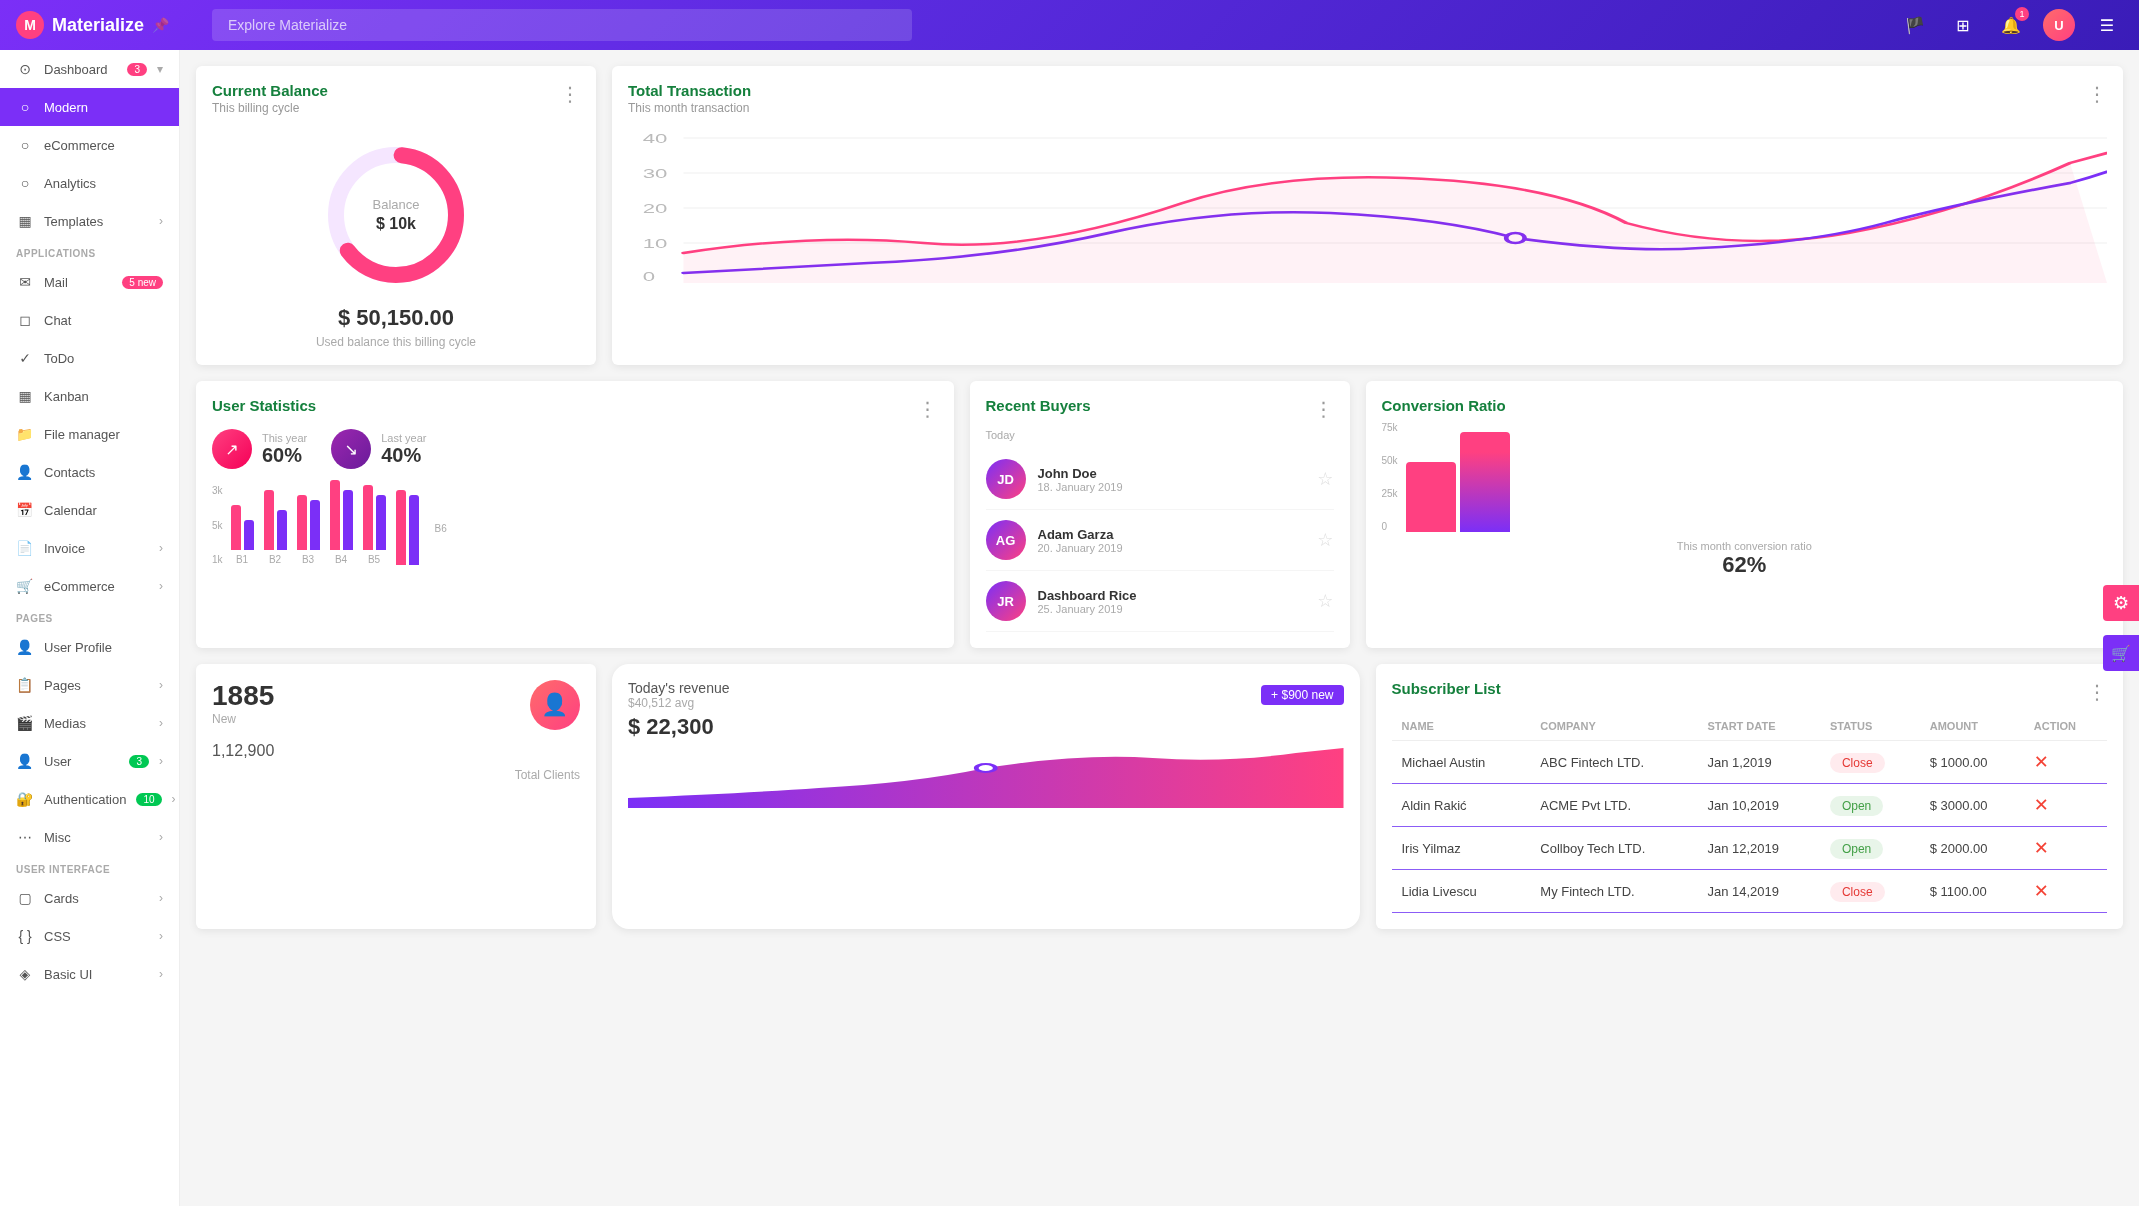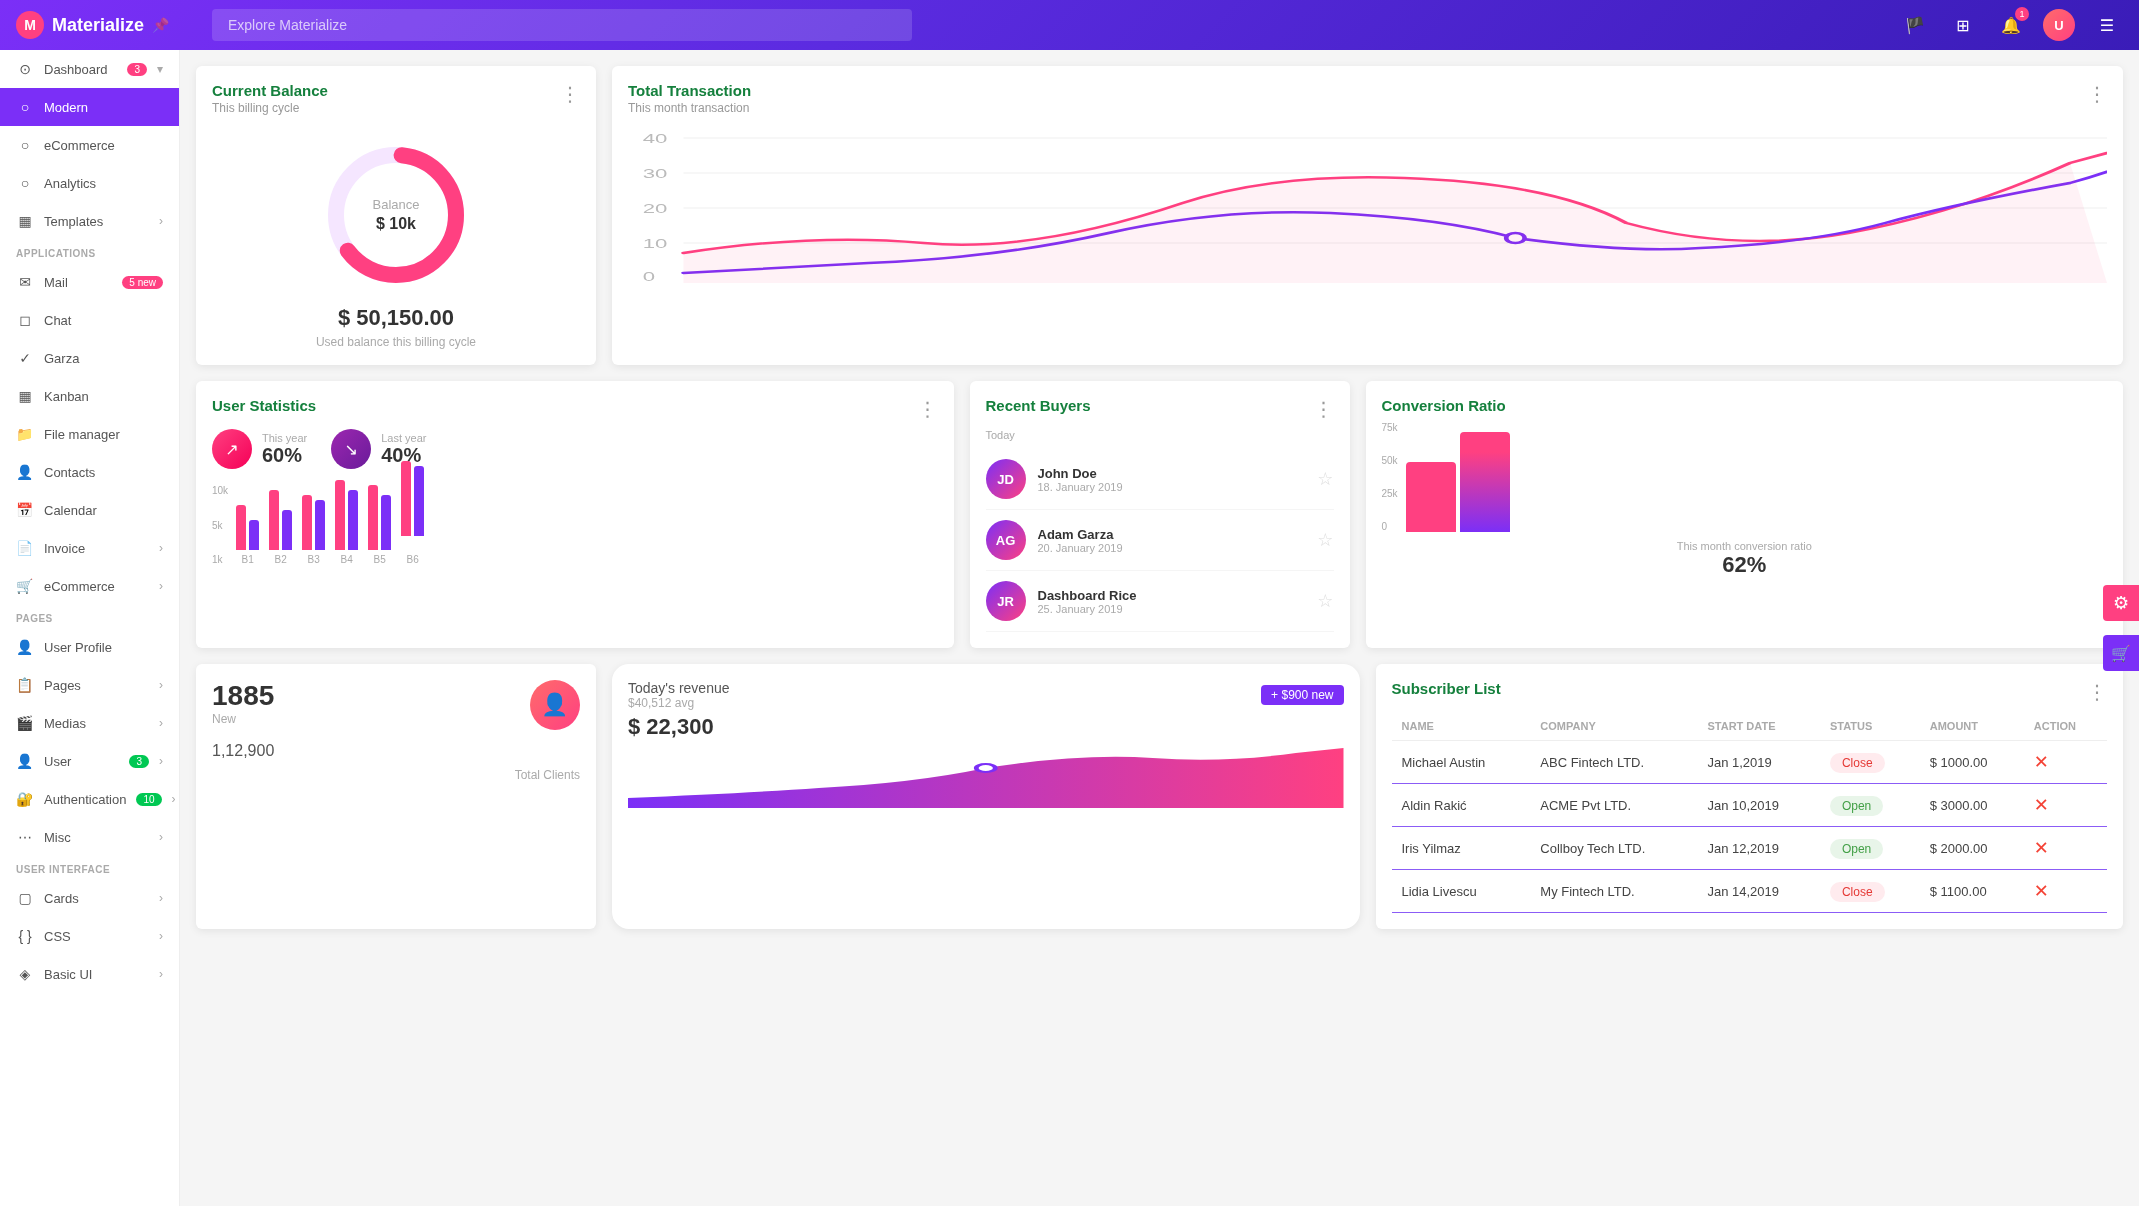--- a/index.html
+++ b/index.html
@@ -398,21 +398,21 @@
       <span class="si-icon">✉</span>
       <span class="si-label">Mail</span>
       <span class="si-badge">5 new</span>
     </div>
     <div class="sidebar-item">
       <span class="si-icon">◻</span>
       <span class="si-label">Chat</span>
     </div>
     <div class="sidebar-item">
       <span class="si-icon">✓</span>
-      <span class="si-label">Garza</span>
+      <span class="si-label">ToDo</span>
     </div>
     <div class="sidebar-item">
       <span class="si-icon">▦</span>
       <span class="si-label">Kanban</span>
     </div>
     <div class="sidebar-item">
       <span class="si-icon">📁</span>
       <span class="si-label">File manager</span>
     </div>
     <div class="sidebar-item">
@@ -565,21 +565,21 @@
             <div class="stat-circle purple">↘</div>
             <div>
               <div class="stat-label">Last year</div>
               <div class="stat-value">40%</div>
             </div>
           </div>
         </div>
 
         <div style="display:flex;gap:4px;align-items:flex-end;">
           <div style="display:flex;flex-direction:column;justify-content:space-between;height:80px;margin-right:4px;">
-            <span style="font-size:10px;color:#aaa;">10k</span>
+            <span style="font-size:10px;color:#aaa;">3k</span>
             <span style="font-size:10px;color:#aaa;">5k</span>
             <span style="font-size:10px;color:#aaa;">1k</span>
           </div>
           <div id="bar-chart-container" style="display:flex;align-items:flex-end;gap:10px;height:80px;flex:1;">
           <div style="display: flex; flex-direction: column; align-items: center; gap: 2px;">
                 <div style="display: flex; align-items: flex-end; gap: 3px;">
                   <div style="width: 10px; height: 45px; background: rgb(255, 64, 129); border-radius: 3px 3px 0px 0px;"></div>
                   <div style="width: 10px; height: 30px; background: rgb(123, 47, 247); border-radius: 3px 3px 0px 0px;"></div>
                 </div>
                 <div style="font-size: 10px; color: rgb(170, 170, 170); margin-top: 2px;">B1</div>
@@ -605,21 +605,21 @@
                 </div>
                 <div style="font-size: 10px; color: rgb(170, 170, 170); margin-top: 2px;">B4</div>
               </div>
               <div style="display: flex; flex-direction: column; align-items: center; gap: 2px;">
                 <div style="display: flex; align-items: flex-end; gap: 3px;">
                   <div style="width: 10px; height: 65px; background: rgb(255, 64, 129); border-radius: 3px 3px 0px 0px;"></div>
                   <div style="width: 10px; height: 55px; background: rgb(123, 47, 247); border-radius: 3px 3px 0px 0px;"></div>
                 </div>
                 <div style="font-size: 10px; color: rgb(170, 170, 170); margin-top: 2px;">B5</div>
               </div>
-              <div style="display: flex; flex-direction: column; align-items: center; gap: 16px;">
+              <div style="display: flex; flex-direction: row; align-items: center; gap: 16px;">
                 <div style="display: flex; align-items: flex-end; gap: 3px;">
                   <div style="width: 10px; height: 75px; background: rgb(255, 64, 129); border-radius: 3px 3px 0px 0px;"></div>
                   <div style="width: 10px; height: 70px; background: rgb(123, 47, 247); border-radius: 3px 3px 0px 0px;"></div>
                 </div>
                 <div style="font-size: 10px; color: rgb(170, 170, 170); margin-top: 2px;">B6</div>
               </div>
             </div>
         </div>
       </div>
 

